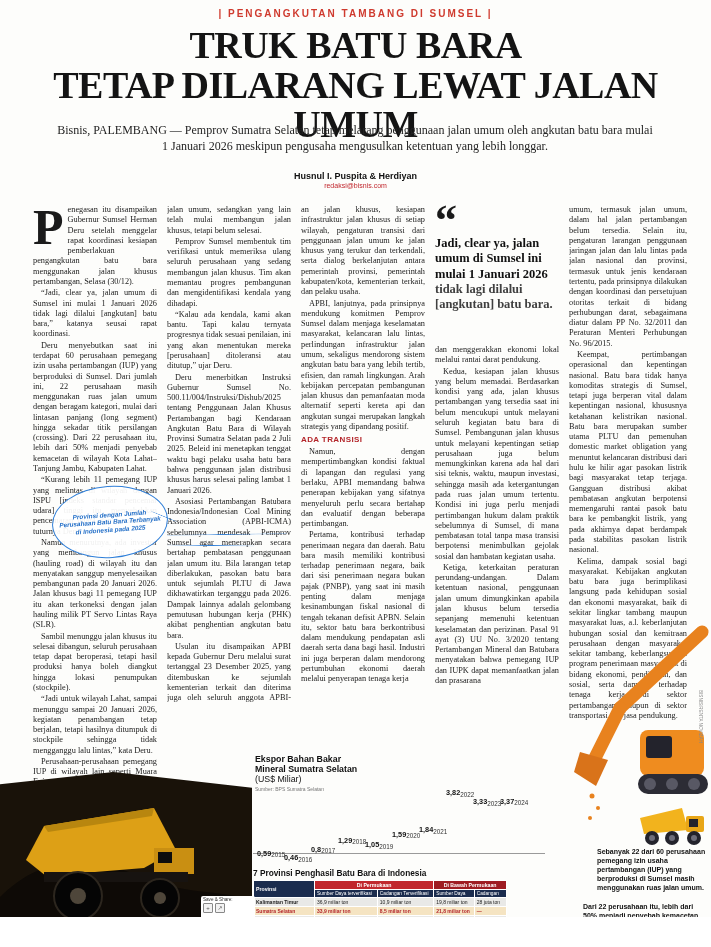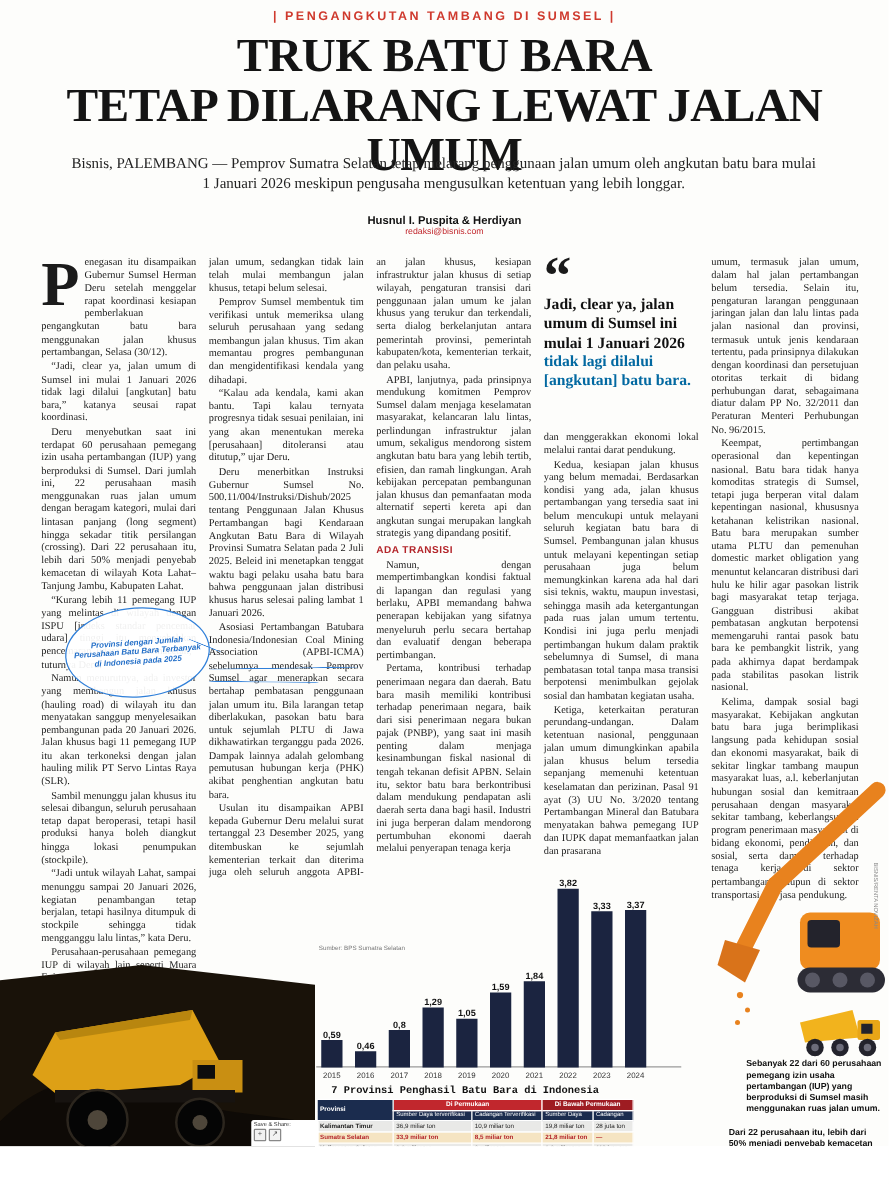--- a/index.html
+++ b/index.html
@@ -31,41 +31,41 @@
   #col3{left:301px;height:548px;}
   #col4{left:435px;top:345px;height:348px;}
   #col5{left:569px;width:118px;height:588px;}
   .subhead{font-family:"Liberation Sans",sans-serif;font-size:8px;font-weight:bold;
            color:#b3252a;letter-spacing:.4px;margin:3px 0 2px;}
 
   
   .pullquote{position:absolute;left:435px;top:206px;width:126px;height:132px;z-index:2;}
   .pq-glyph{font-size:44px;font-weight:bold;line-height:30px;color:#1a1a1a;}
   .pq-text{font-size:12.5px;font-weight:bold;line-height:1.22;color:#111;}
-  .pq-text .hl{color:#0369a1;}
+  .pq-text .hl{color:#404040;}
 
   
   .chart{position:absolute;left:253px;top:692px;width:292px;height:172px;z-index:2;}
   .chart-meta{position:absolute;left:2px;top:62px;width:112px;}
   .chart-title{font-family:"Liberation Sans",sans-serif;font-size:8.8px;font-weight:bold;
                line-height:1.15;color:#111;}
   .chart-unit{font-weight:normal;}
   .chart-source{font-family:"Liberation Sans",sans-serif;font-size:5px;color:#777;margin-top:2px;}
   .bars{position:absolute;left:0;right:0;bottom:0;height:172px;display:flex;
         align-items:flex-end;gap:10px;padding:0 4px;}
   .baseline{position:absolute;left:0;right:0;bottom:10px;border-top:1px solid #9a9a9a;}
-  .bar-item{display:flex;flex-direction:column;align-items:center;width:17px;}
+  .bar-item{display:flex;flex-direction:row;align-items:center;width:17px;}
   .bar-label{font-family:"Liberation Sans",sans-serif;font-size:7.3px;font-weight:bold;color:#111;}
   .bar{width:17px;background:#1b2440;}
   .bar-year{font-family:"Liberation Sans",sans-serif;font-size:6.3px;color:#333;height:10px;
             display:flex;align-items:flex-end;}
 
   
   .table-wrap{position:absolute;left:253px;top:868px;width:254px;z-index:2;}
-  .t-title{font-family:Liberation Mono, monospace;font-size:8.3px;font-weight:bold;color:#111;margin-bottom:2px;margin-left:12px;}
+  .t-title{font-family:Liberation Sans, sans-serif;font-size:8.3px;font-weight:bold;color:#111;margin-bottom:2px;}
   table{border-collapse:collapse;width:100%;font-family:"Liberation Sans",sans-serif;font-size:5px;}
   th,td{padding:1px 2px;text-align:left;border:0.5px solid #fff;}
   th.prov-h{background:#1b2c4e;color:#fff;width:56px;font-size:5.2px;}
   th.grp{background:#c1272d;color:#fff;text-align:center;font-size:5.2px;}
   th.grp2{background:#9e1c22;}
   th.sub{background:#1b2c4e;color:#fff;font-weight:normal;font-size:4.8px;}
   tbody tr:nth-child(odd){background:#e9e9e7;}
   tbody tr:nth-child(even){background:#f8f8f5;}
   td.prov{font-weight:bold;}
   tr.hl td{font-weight:bold;color:#b3252a;background:#f5e4c2;}
@@ -123,21 +123,21 @@
       <p class="dropcap">Penegasan itu disampaikan Gubernur Sumsel Herman Deru setelah menggelar rapat koordinasi kesiapan pemberlakuan pengangkutan batu bara menggunakan jalan khusus pertambangan, Selasa (30/12).</p>
       <p>“Jadi, clear ya, jalan umum di Sumsel ini mulai 1 Januari 2026 tidak lagi dilalui [angkutan] batu bara,” katanya seusai rapat koordinasi.</p>
       <p>Deru menyebutkan saat ini terdapat 60 perusahaan pemegang izin usaha pertambangan (IUP) yang berproduksi di Sumsel. Dari jumlah ini, 22 perusahaan masih menggunakan ruas jalan umum dengan beragam kategori, mulai dari lintasan panjang (long segment) hingga sekadar titik persilangan (crossing). Dari 22 perusahaan itu, lebih dari 50% menjadi penyebab kemacetan di wilayah Kota Lahat–Tanjung Jambu, Kabupaten Lahat.</p>
       <p>“Kurang lebih 11 pemegang IUP yang melintas di wilayah dengan ISPU [indeks standar pencemar udara] tinggi itu menyebabkan pencemaran udara dan kemacetan,” tuturnya Deru.</p>
       <p>Namun menurutnya, ada investor yang membangun jalan khusus (hauling road) di wilayah itu dan menyatakan sanggup menyelesaikan pembangunan pada 20 Januari 2026. Jalan khusus bagi 11 pemegang IUP itu akan terkoneksi dengan jalan hauling milik PT Servo Lintas Raya (SLR).</p>
       <p>Sambil menunggu jalan khusus itu selesai dibangun, seluruh perusahaan tetap dapat beroperasi, tetapi hasil produksi hanya boleh diangkut hingga lokasi penumpukan (stockpile).</p>
       <p>“Jadi untuk wilayah Lahat, sampai menunggu sampai 20 Januari 2026, kegiatan penambangan tetap berjalan, tetapi hasilnya ditumpuk di stockpile sehingga tidak mengganggu lalu lintas,” kata Deru.</p>
       <p>Perusahaan-perusahaan pemegang IUP di wilayah lain seperti Muara Enim, Penukal Abab Lematang Ilir (PALI), dan Musi Banyuasin juga memiliki kondisi serupa. Sebagian masih menggunakan</p>
     </div>
   <div id="col2" class="col">
-      <p class="noindent">jalan umum, sedangkan tidak lain telah mulai membangun jalan khusus, tetapi belum selesai.</p>
+      <p class="noindent">jalan umum, sedangkan yang lain telah mulai membangun jalan khusus, tetapi belum selesai.</p>
       <p>Pemprov Sumsel membentuk tim verifikasi untuk memeriksa ulang seluruh perusahaan yang sedang membangun jalan khusus. Tim akan memantau progres pembangunan dan mengidentifikasi kendala yang dihadapi.</p>
       <p>“Kalau ada kendala, kami akan bantu. Tapi kalau ternyata progresnya tidak sesuai penilaian, ini yang akan menentukan mereka [perusahaan] ditoleransi atau ditutup,” ujar Deru.</p>
       <p>Deru menerbitkan Instruksi Gubernur Sumsel No. 500.11/004/Instruksi/Dishub/2025 tentang Penggunaan Jalan Khusus Pertambangan bagi Kendaraan Angkutan Batu Bara di Wilayah Provinsi Sumatra Selatan pada 2 Juli 2025. Beleid ini menetapkan tenggat waktu bagi pelaku usaha batu bara bahwa penggunaan jalan distribusi khusus harus selesai paling lambat 1 Januari 2026.</p>
       <p>Asosiasi Pertambangan Batubara Indonesia/Indonesian Coal Mining Association (APBI-ICMA) sebelumnya mendesak Pemprov Sumsel agar menerapkan secara bertahap pembatasan penggunaan jalan umum itu. Bila larangan tetap diberlakukan, pasokan batu bara untuk sejumlah PLTU di Jawa dikhawatirkan terganggu pada 2026. Dampak lainnya adalah gelombang pemutusan hubungan kerja (PHK) akibat penghentian angkutan batu bara.</p>
       <p>Usulan itu disampaikan APBI kepada Gubernur Deru melalui surat tertanggal 23 Desember 2025, yang ditembuskan ke sejumlah kementerian terkait dan diterima juga oleh seluruh anggota APBI-ICMA.</p>
     </div>
   <div id="col3" class="col">
     <div>
         <p class="noindent">an jalan khusus, kesiapan infrastruktur jalan khusus di setiap wilayah, pengaturan transisi dari penggunaan jalan umum ke jalan khusus yang terukur dan terkendali, serta dialog berkelanjutan antara pemerintah provinsi, pemerintah kabupaten/kota, kementerian terkait, dan pelaku usaha.</p>
         <p>APBI, lanjutnya, pada prinsipnya mendukung komitmen Pemprov Sumsel dalam menjaga keselamatan masyarakat, kelancaran lalu lintas, perlindungan infrastruktur jalan umum, sekaligus mendorong sistem angkutan batu bara yang lebih tertib, efisien, dan ramah lingkungan. Arah kebijakan percepatan pembangunan jalan khusus dan pemanfaatan moda alternatif seperti kereta api dan angkutan sungai merupakan langkah strategis yang dipandang positif.</p>
@@ -219,20 +219,21 @@
           <div class="bar" style="height: 125px; background: rgb(27, 36, 64);"></div>
           <div class="bar-year">2023</div>
         </div>
         <div class="bar-item">
           <div class="bar-label">3,37</div>
           <div class="bar" style="height: 126px; background: rgb(27, 36, 64);"></div>
           <div class="bar-year">2024</div>
         </div>
       </div>
     <div class="chart-meta">
+      <div class="chart-title"><span>Ekspor Bahan Bakar Mineral Sumatra Selatan</span> <span class="chart-unit">(US$ Miliar)</span></div>
       <div class="chart-source">Sumber: BPS Sumatra Selatan</div>
     </div>
   </div>
 
   <div class="table-wrap">
     <div class="t-title">7 Provinsi Penghasil Batu Bara di Indonesia</div>
     <table id="ptable">
         <thead>
           <tr>
             <th rowspan="2" class="prov-h">Provinsi</th>

